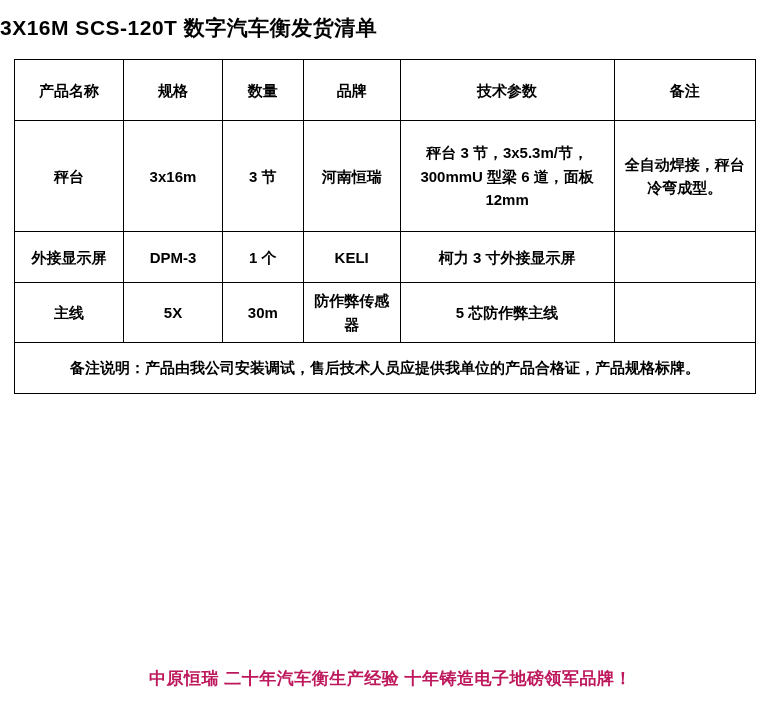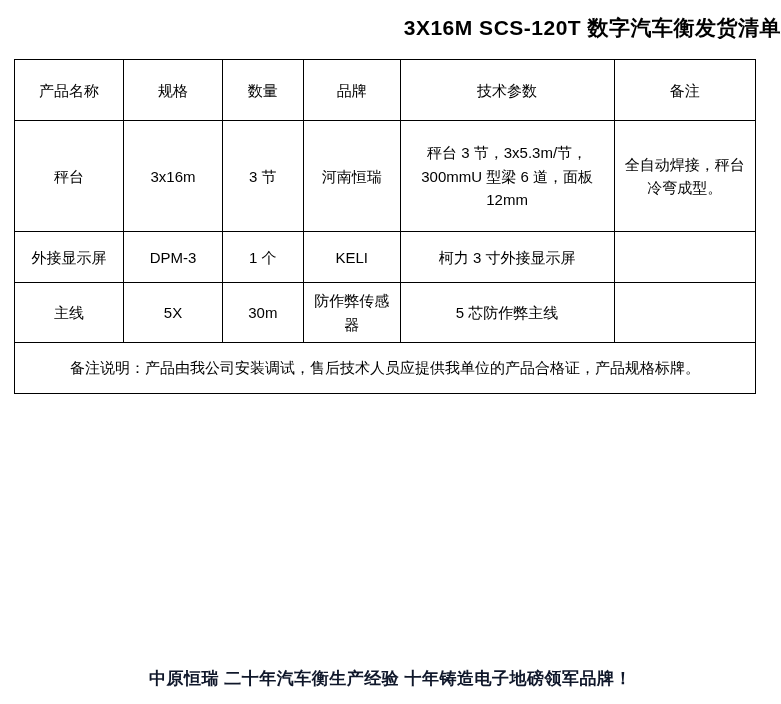--- a/index.html
+++ b/index.html
@@ -15,21 +15,21 @@
     position: relative;
     overflow: hidden;
   }
   .page {
     width: 781px;
     height: 704px;
     position: relative;
     box-sizing: border-box;
   }
   .doc-title {
-    text-align: right;
+    text-align: left;
     font-size: 21px;
     font-weight: bold;
     letter-spacing: 0.5px;
     padding-top: 14px;
     line-height: 1.3;
   }
   .subtitle {
     font-size: 15px;
     margin: 22px 0 0 12px;
     letter-spacing: 0.5px;
@@ -39,21 +39,21 @@
     table-layout: fixed;
     width: 742px;
     margin: 18px 0 0 14px;
     border: 1px solid #000;
   }
   table.spec td, table.spec th {
     border: 1px solid #000;
     text-align: center;
     vertical-align: middle;
     font-size: 15px;
-    font-weight: normal;
+    font-weight: bold;
     padding: 6px 6px;
     line-height: 1.55;
   }
   table.spec thead td {
     height: 48px;
     font-size: 15px;
   }
   .col-name { width: 108px; }
   .col-spec { width: 98px; }
   .col-qty  { width: 80px; }
@@ -76,21 +76,21 @@
     font-size: 15px;
     height: 38px;
     margin-left: 8px;
   }
   .footer-slogan {
     position: absolute;
     left: 0;
     right: 0;
     bottom: 14px;
     text-align: center;
-    color: #0f172a;
+    color: #be185d;
     font-weight: bold;
     font-size: 17px;
     letter-spacing: 0.5px;
   }
 </style>
 </head>
 <body>
 
 <div class="page">
 

